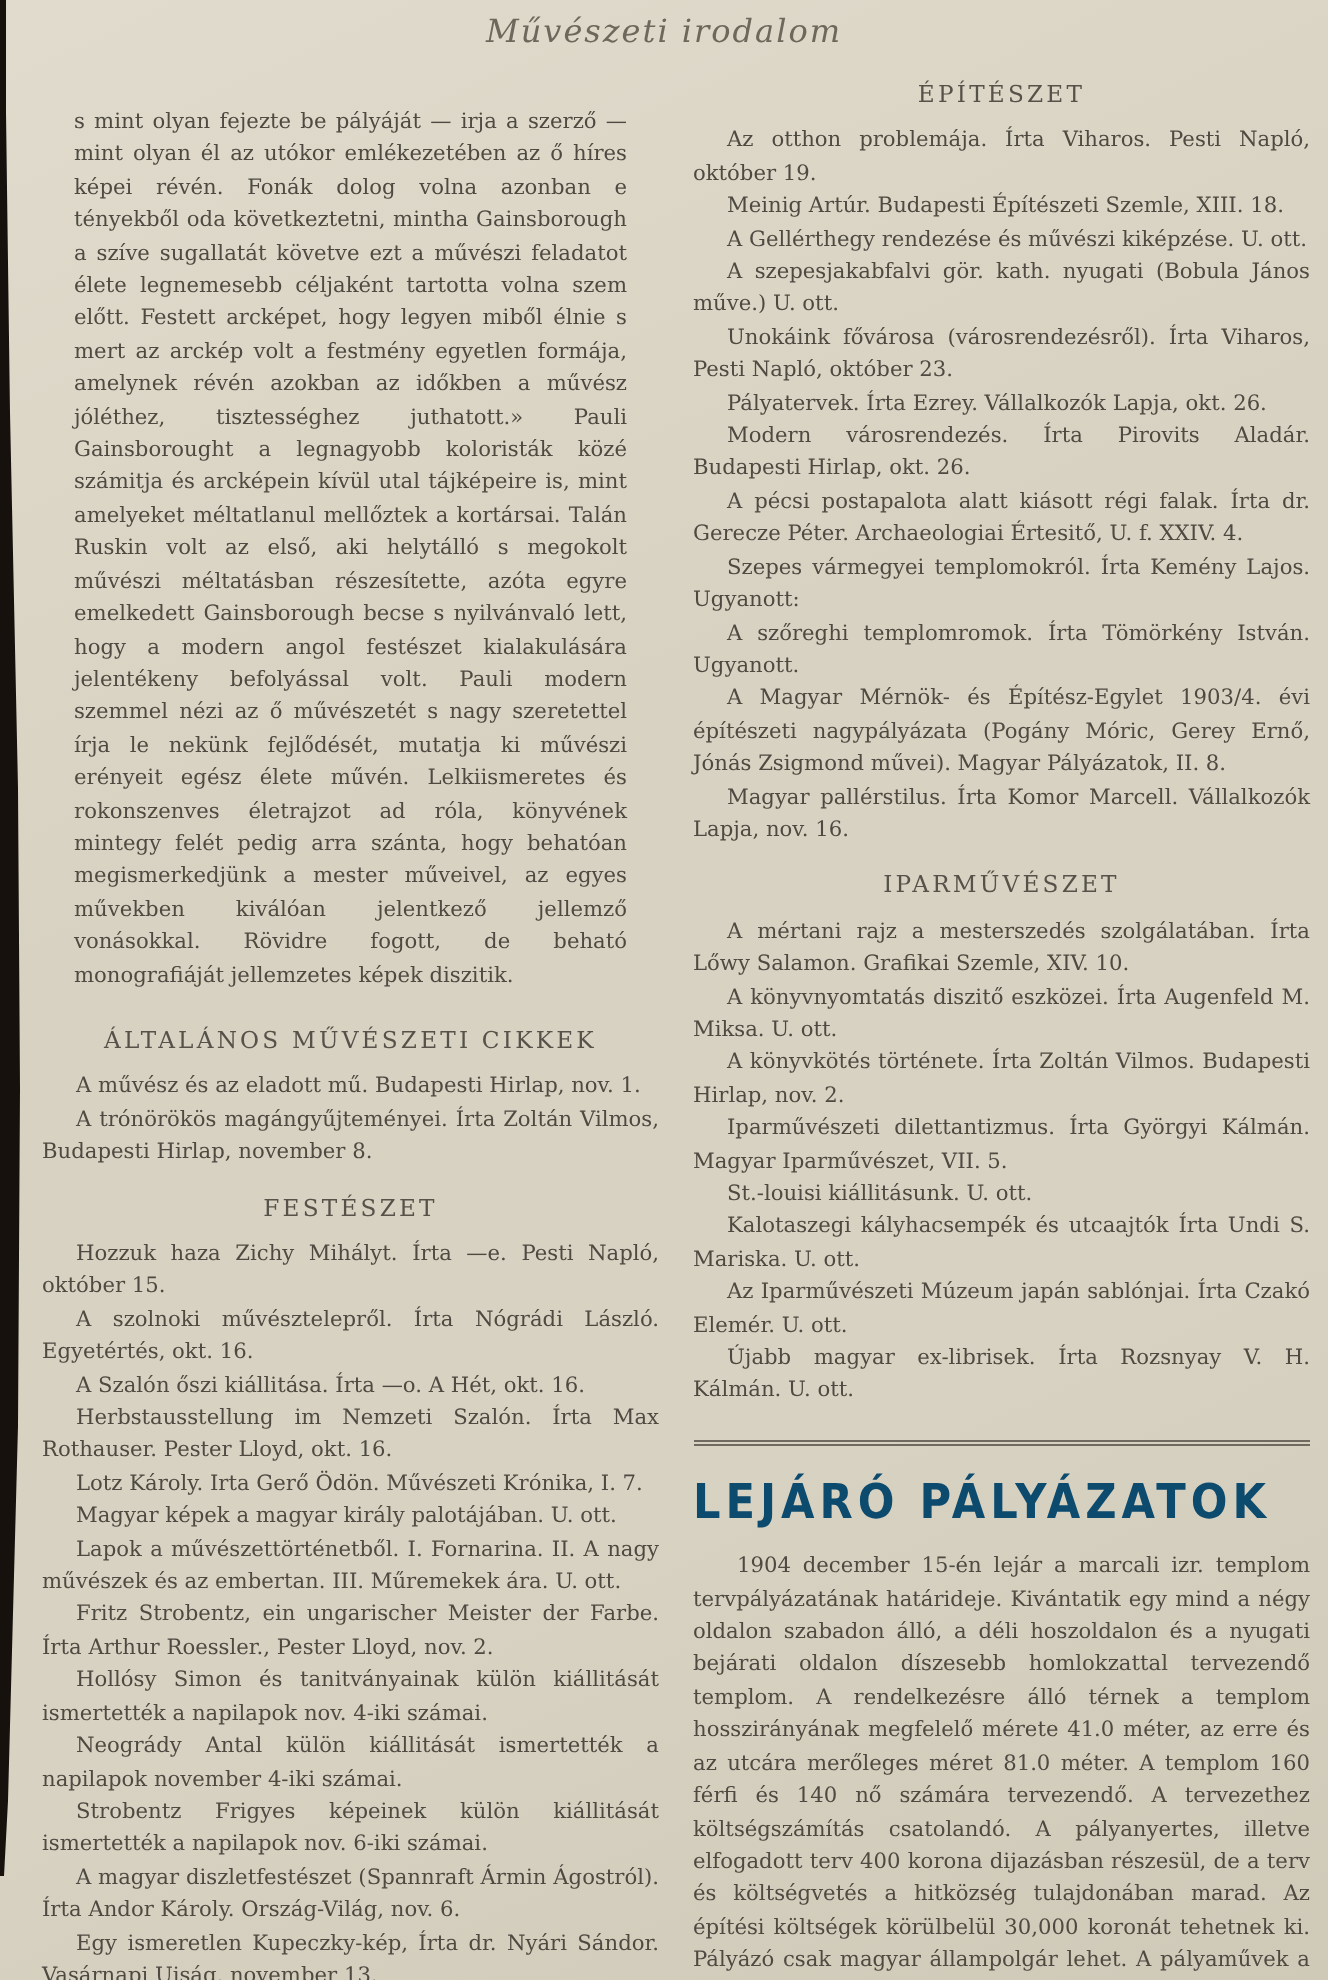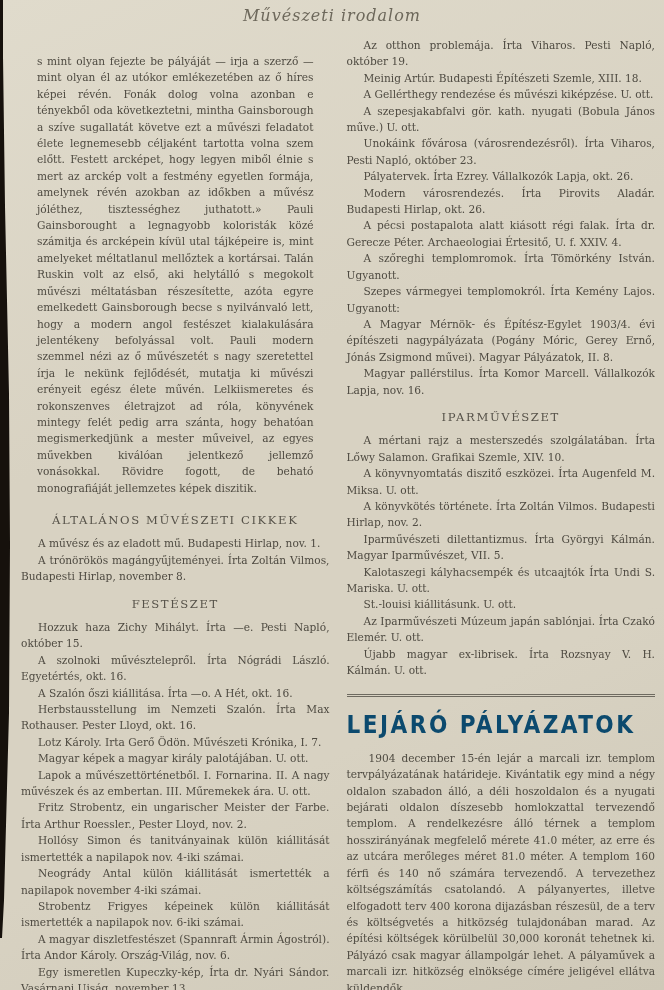--- a/index.html
+++ b/index.html
@@ -85,45 +85,46 @@
     <div>
       <h3 class="sec-heading">SZOBRÁSZAT</h3>
 
     </div>
 
   </div>
 
   <div class="col">
 
     <div>
+      <h3 class="sec-heading first">ÉPÍTÉSZET</h3>
       <div>
           <p class="entry">Az otthon problemája. Írta Viharos. Pesti Napló, október 19.</p>
           <p class="entry">Meinig Artúr. Budapesti Építészeti Szemle, XIII. 18.</p>
           <p class="entry">A Gellérthegy rendezése és művészi kiképzése. U. ott.</p>
           <p class="entry">A szepesjakabfalvi gör. kath. nyugati (Bobula János műve.) U. ott.</p>
           <p class="entry">Unokáink fővárosa (városrendezésről). Írta Viharos, Pesti Napló, október 23.</p>
           <p class="entry">Pályatervek. Írta Ezrey. Vállalkozók Lapja, okt. 26.</p>
           <p class="entry">Modern városrendezés. Írta Pirovits Aladár. Budapesti Hirlap, okt. 26.</p>
           <p class="entry">A pécsi postapalota alatt kiásott régi falak. Írta dr. Gerecze Péter. Archaeologiai Értesitő, U. f. XXIV. 4.</p>
+          <p class="entry">Szepes vármegyei templomokról. Írta Kemény Lajos. Ugyanott:</p>
           <p class="entry">A szőreghi templomromok. Írta Tömörkény István. Ugyanott.</p>
-          <p class="entry">Szepes vármegyei templomokról. Írta Kemény Lajos. Ugyanott:</p>
           <p class="entry">A Magyar Mérnök- és Építész-Egylet 1903/4. évi építészeti nagypályázata (Pogány Móric, Gerey Ernő, Jónás Zsigmond művei). Magyar Pályázatok, II. 8.</p>
           <p class="entry">Magyar pallérstilus. Írta Komor Marcell. Vállalkozók Lapja, nov. 16.</p>
         </div>
     </div>
 
     <div>
       <h3 class="sec-heading">IPARMŰVÉSZET</h3>
       <div>
           <p class="entry">A mértani rajz a mesterszedés szolgálatában. Írta Lőwy Salamon. Grafikai Szemle, XIV. 10.</p>
           <p class="entry">A könyvnyomtatás diszitő eszközei. Írta Augenfeld M. Miksa. U. ott.</p>
           <p class="entry">A könyvkötés története. Írta Zoltán Vilmos. Budapesti Hirlap, nov. 2.</p>
           <p class="entry">Iparművészeti dilettantizmus. Írta Györgyi Kálmán. Magyar Iparművészet, VII. 5.</p>
+          <p class="entry">St.-louisi kiállitásunk. U. ott.</p>
           <p class="entry">Kalotaszegi kályhacsempék és utcaajtók Írta Undi S. Mariska. U. ott.</p>
-          <p class="entry">St.-louisi kiállitásunk. U. ott.</p>
           <p class="entry">Az Iparművészeti Múzeum japán sablónjai. Írta Czakó Elemér. U. ott.</p>
           <p class="entry">Újabb magyar ex-librisek. Írta Rozsnyay V. H. Kálmán. U. ott.</p>
         </div>
     </div>
 
     <div class="rule-double"></div>
 
     <h2 class="lejaro-title">LEJÁRÓ PÁLYÁZATOK</h2>
 
     <p class="lejaro-body">1904 december 15-én lejár a marcali izr. templom tervpályázatának határideje. Kivántatik egy mind a négy oldalon szabadon álló, a déli hoszoldalon és a nyugati bejárati oldalon díszesebb homlokzattal tervezendő templom. A rendelkezésre álló térnek a templom hosszirányának megfelelő mérete 41.0 méter, az erre és az utcára merőleges méret 81.0 méter. A templom 160 férfi és 140 nő számára tervezendő. A tervezethez költségszámítás csatolandó. A pályanyertes, illetve elfogadott terv 400 korona dijazásban részesül, de a terv és költségvetés a hitközség tulajdonában marad. Az építési költségek körülbelül 30,000 koronát tehetnek ki. Pályázó csak magyar állampolgár lehet. A pályaművek a marcali izr. hitközség elnöksége címére jeligével ellátva küldendők,</p>

